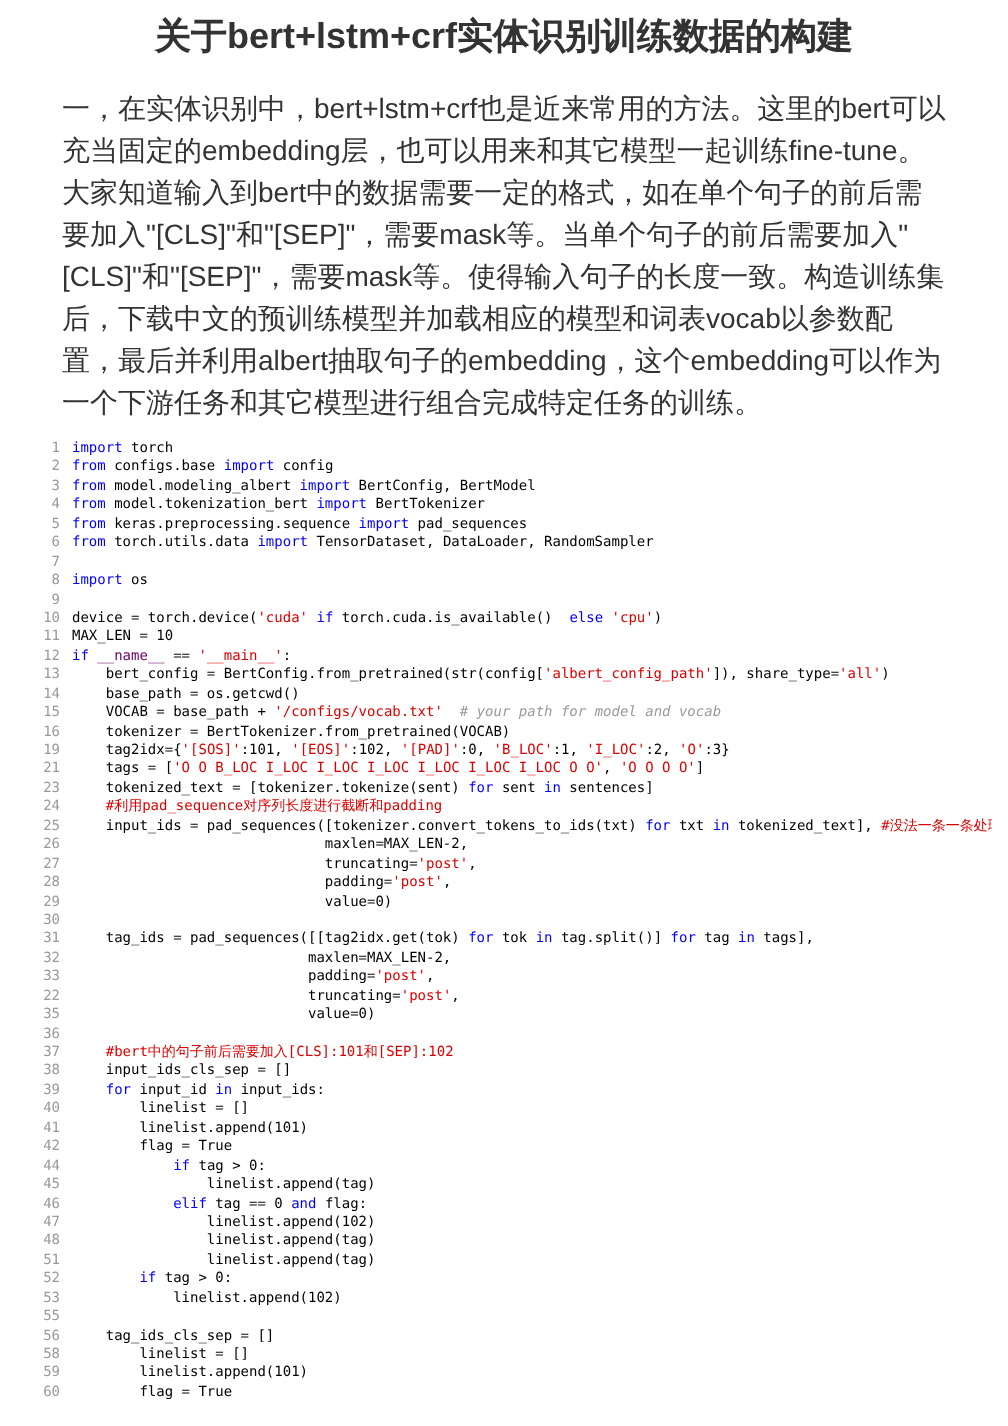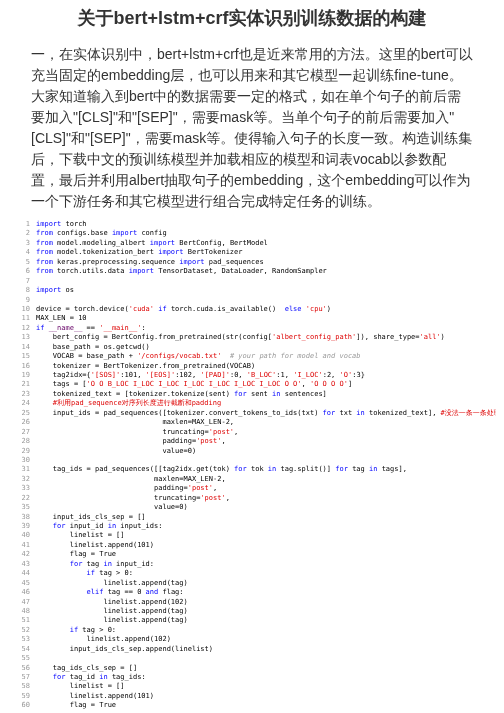--- a/index.html
+++ b/index.html
@@ -46,34 +46,33 @@
     <div class="line"><span class="lineno">26</span><span class="content">                              maxlen=MAX_LEN-2,</span></div>
     <div class="line"><span class="lineno">27</span><span class="content">                              truncating=<span class="str">'post'</span>,</span></div>
     <div class="line"><span class="lineno">28</span><span class="content">                              padding=<span class="str">'post'</span>,</span></div>
     <div class="line"><span class="lineno">29</span><span class="content">                              value=0)</span></div>
     <div class="line"><span class="lineno">30</span><span class="content"></span></div>
     <div class="line"><span class="lineno">31</span><span class="content">    tag_ids = pad_sequences([[tag2idx.get(tok) <span class="kw">for</span> tok <span class="kw">in</span> tag.split()] <span class="kw">for</span> tag <span class="kw">in</span> tags],</span></div>
     <div class="line"><span class="lineno">32</span><span class="content">                            maxlen=MAX_LEN-2,</span></div>
     <div class="line"><span class="lineno">33</span><span class="content">                            padding=<span class="str">'post'</span>,</span></div>
     <div class="line"><span class="lineno">22</span><span class="content">                            truncating=<span class="str">'post'</span>,</span></div>
     <div class="line"><span class="lineno">35</span><span class="content">                            value=0)</span></div>
+    <div class="line"><span class="lineno">36</span><span class="content"></span></div>
+    <div class="line"><span class="lineno">37</span><span class="content">    <span class="comm-red">#bert中的句子前后需要加入[CLS]:101和[SEP]:102</span></span></div>
     <div class="line"><span class="lineno">38</span><span class="content">    input_ids_cls_sep = []</span></div>
     <div class="line"><span class="lineno">39</span><span class="content">    <span class="kw">for</span> input_id <span class="kw">in</span> input_ids:</span></div>
     <div class="line"><span class="lineno">40</span><span class="content">        linelist = []</span></div>
     <div class="line"><span class="lineno">41</span><span class="content">        linelist.append(101)</span></div>
     <div class="line"><span class="lineno">42</span><span class="content">        flag = True</span></div>
-    <div class="line"><span class="lineno">43</span><span class="content">        <span class="kw">for</span> tag <span class="kw">in</span> input_id:</span></div>
     <div class="line"><span class="lineno">44</span><span class="content">            <span class="kw">if</span> tag &gt; 0:</span></div>
     <div class="line"><span class="lineno">45</span><span class="content">                linelist.append(tag)</span></div>
     <div class="line"><span class="lineno">46</span><span class="content">            <span class="kw">elif</span> tag == 0 <span class="kw">and</span> flag:</span></div>
     <div class="line"><span class="lineno">47</span><span class="content">                linelist.append(102)</span></div>
     <div class="line"><span class="lineno">48</span><span class="content">                linelist.append(tag)</span></div>
     <div class="line"><span class="lineno">51</span><span class="content">                linelist.append(tag)</span></div>
     <div class="line"><span class="lineno">52</span><span class="content">        <span class="kw">if</span> tag &gt; 0:</span></div>
     <div class="line"><span class="lineno">53</span><span class="content">            linelist.append(102)</span></div>
-    <div class="line"><span class="lineno">54</span><span class="content">        input_ids_cls_sep.append(linelist)</span></div>
     <div class="line"><span class="lineno">55</span><span class="content"></span></div>
     <div class="line"><span class="lineno">56</span><span class="content">    tag_ids_cls_sep = []</span></div>
-    <div class="line"><span class="lineno">57</span><span class="content">    <span class="kw">for</span> tag_id <span class="kw">in</span> tag_ids:</span></div>
     <div class="line"><span class="lineno">58</span><span class="content">        linelist = []</span></div>
     <div class="line"><span class="lineno">59</span><span class="content">        linelist.append(101)</span></div>
     <div class="line"><span class="lineno">60</span><span class="content">        flag = True</span></div>
   </div>
 
 </body></html>

